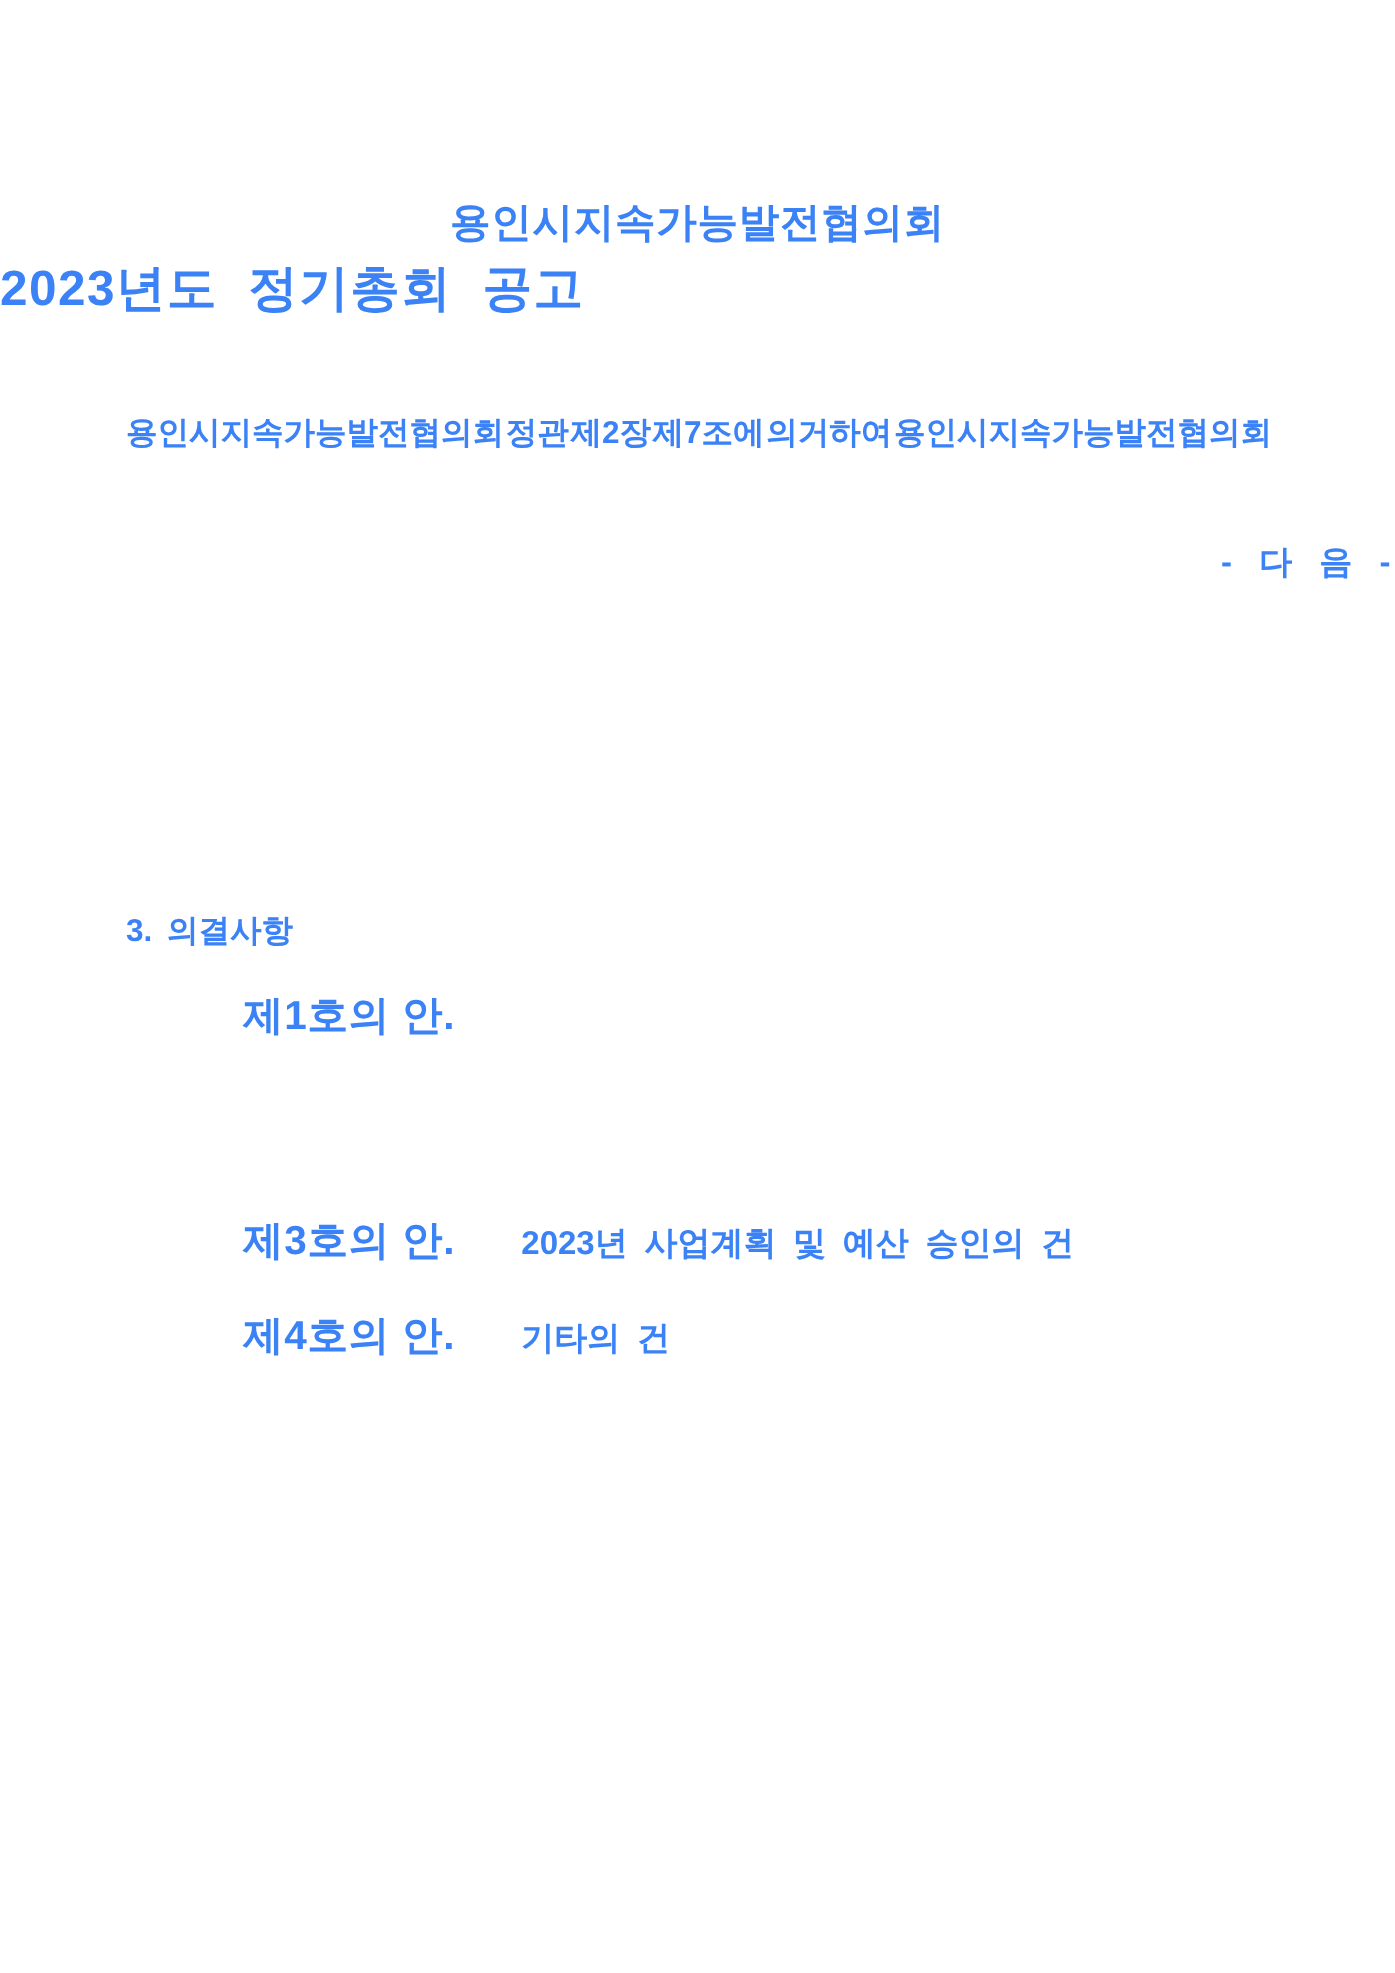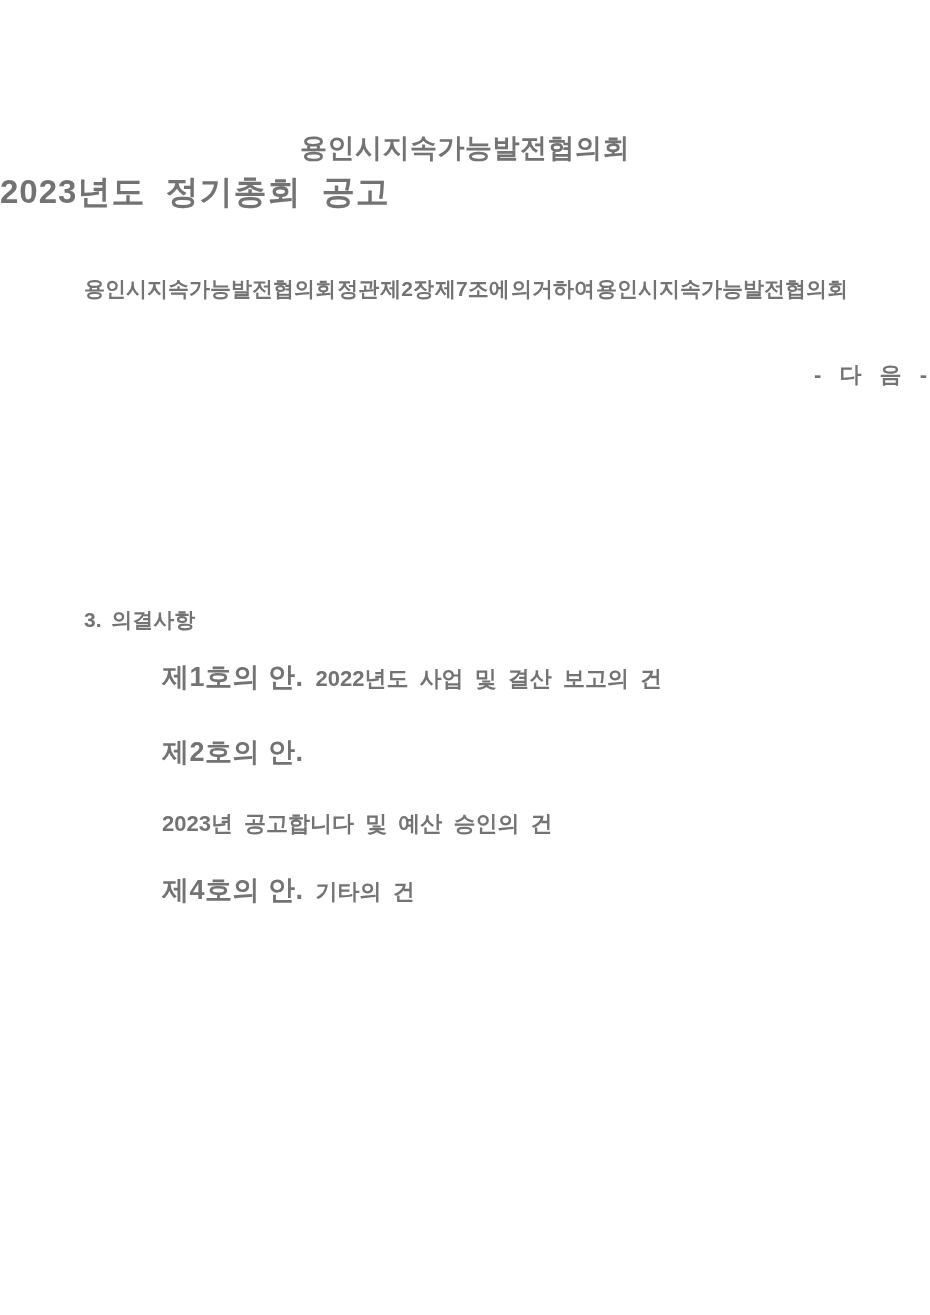--- a/index.html
+++ b/index.html
@@ -6,21 +6,21 @@
     margin: 0;
     padding: 0;
     background: #e8e8e8;
   }
   .page {
     position: relative;
     width: 930px;
     height: 1315px;
     margin: 0 auto;
     background: #ffffff;
-    color: #737373;
+    color: #3b82f6;
     font-family: "Liberation Sans", sans-serif;
     font-weight: bold;
     overflow: hidden;
   }
   .abs { position: absolute; }
 
   .org-name {
     top: 130px;
     left: 0;
     width: 100%;
@@ -75,21 +75,21 @@
     white-space: nowrap;
   }
   .detail-date  { top: 479px; }
   .detail-venue { top: 545px; }
   .detail-agenda-header { top: 606px; }
 
   .agenda-row {
     left: 162px;
     display: flex;
     align-items: baseline;
-    gap: 12px;
+    gap: 44px;
     white-space: nowrap;
   }
   .agenda-row-1 { top: 659px; }
   .agenda-row-2 { top: 734px; }
   .agenda-row-3 { top: 809px; }
   .agenda-row-4 { top: 872px; text-align: center; }
 
   .agenda-number {
     font-size: 27px;
     letter-spacing: 0.5px;
@@ -120,29 +120,28 @@
   </div>
 
   <div class="abs daum-divider">- 다 음 -</div>
 
 
 
   <div class="abs detail-item detail-agenda-header">3. 의결사항</div>
 
   <div class="abs agenda-row agenda-row-1">
     <span class="agenda-number">제1호의 안.</span>
-    <span class="agenda-title">2022년도 사업 및 결산 보고의 건</span>
   </div>
 
   <div class="abs agenda-row agenda-row-2">
-    <span class="agenda-number">제2호의 안.</span>
   </div>
 
   <div class="abs agenda-row agenda-row-3">
-    <span class="agenda-title">2023년 공고합니다 및 예산 승인의 건</span>
+    <span class="agenda-number">제3호의 안.</span>
+    <span class="agenda-title">2023년 사업계획 및 예산 승인의 건</span>
   </div>
 
   <div class="abs agenda-row agenda-row-4">
     <span class="agenda-number">제4호의 안.</span>
     <span class="agenda-title">기타의 건</span>
   </div>
 
 </div>
 
 </body></html>

